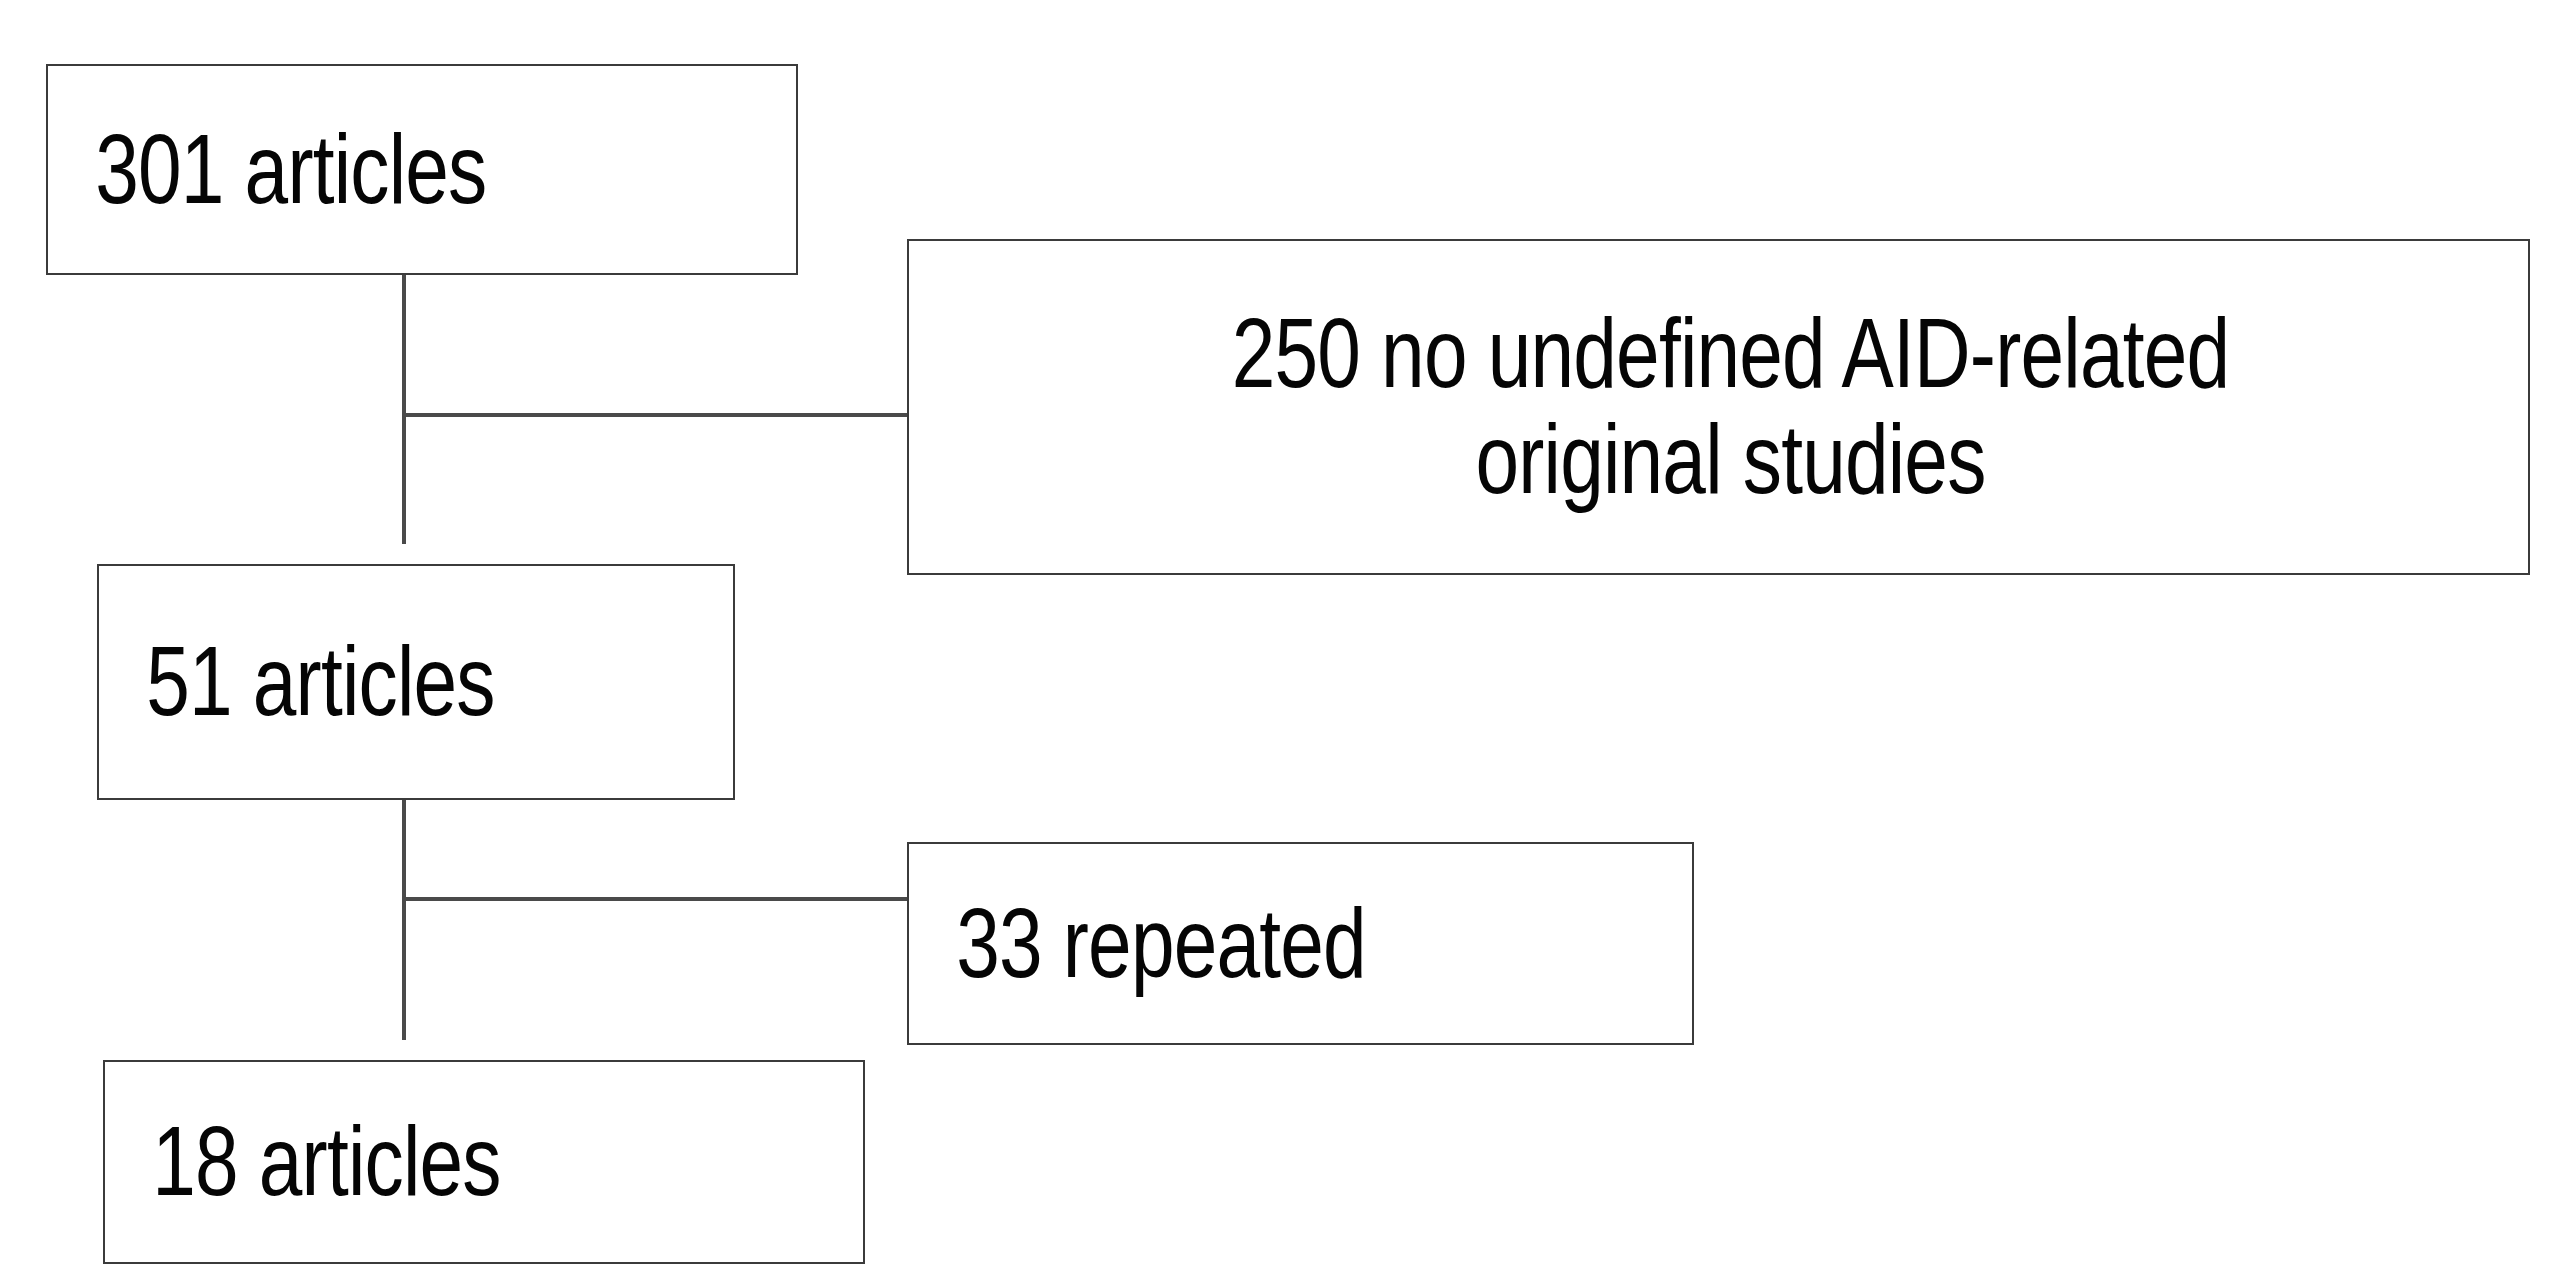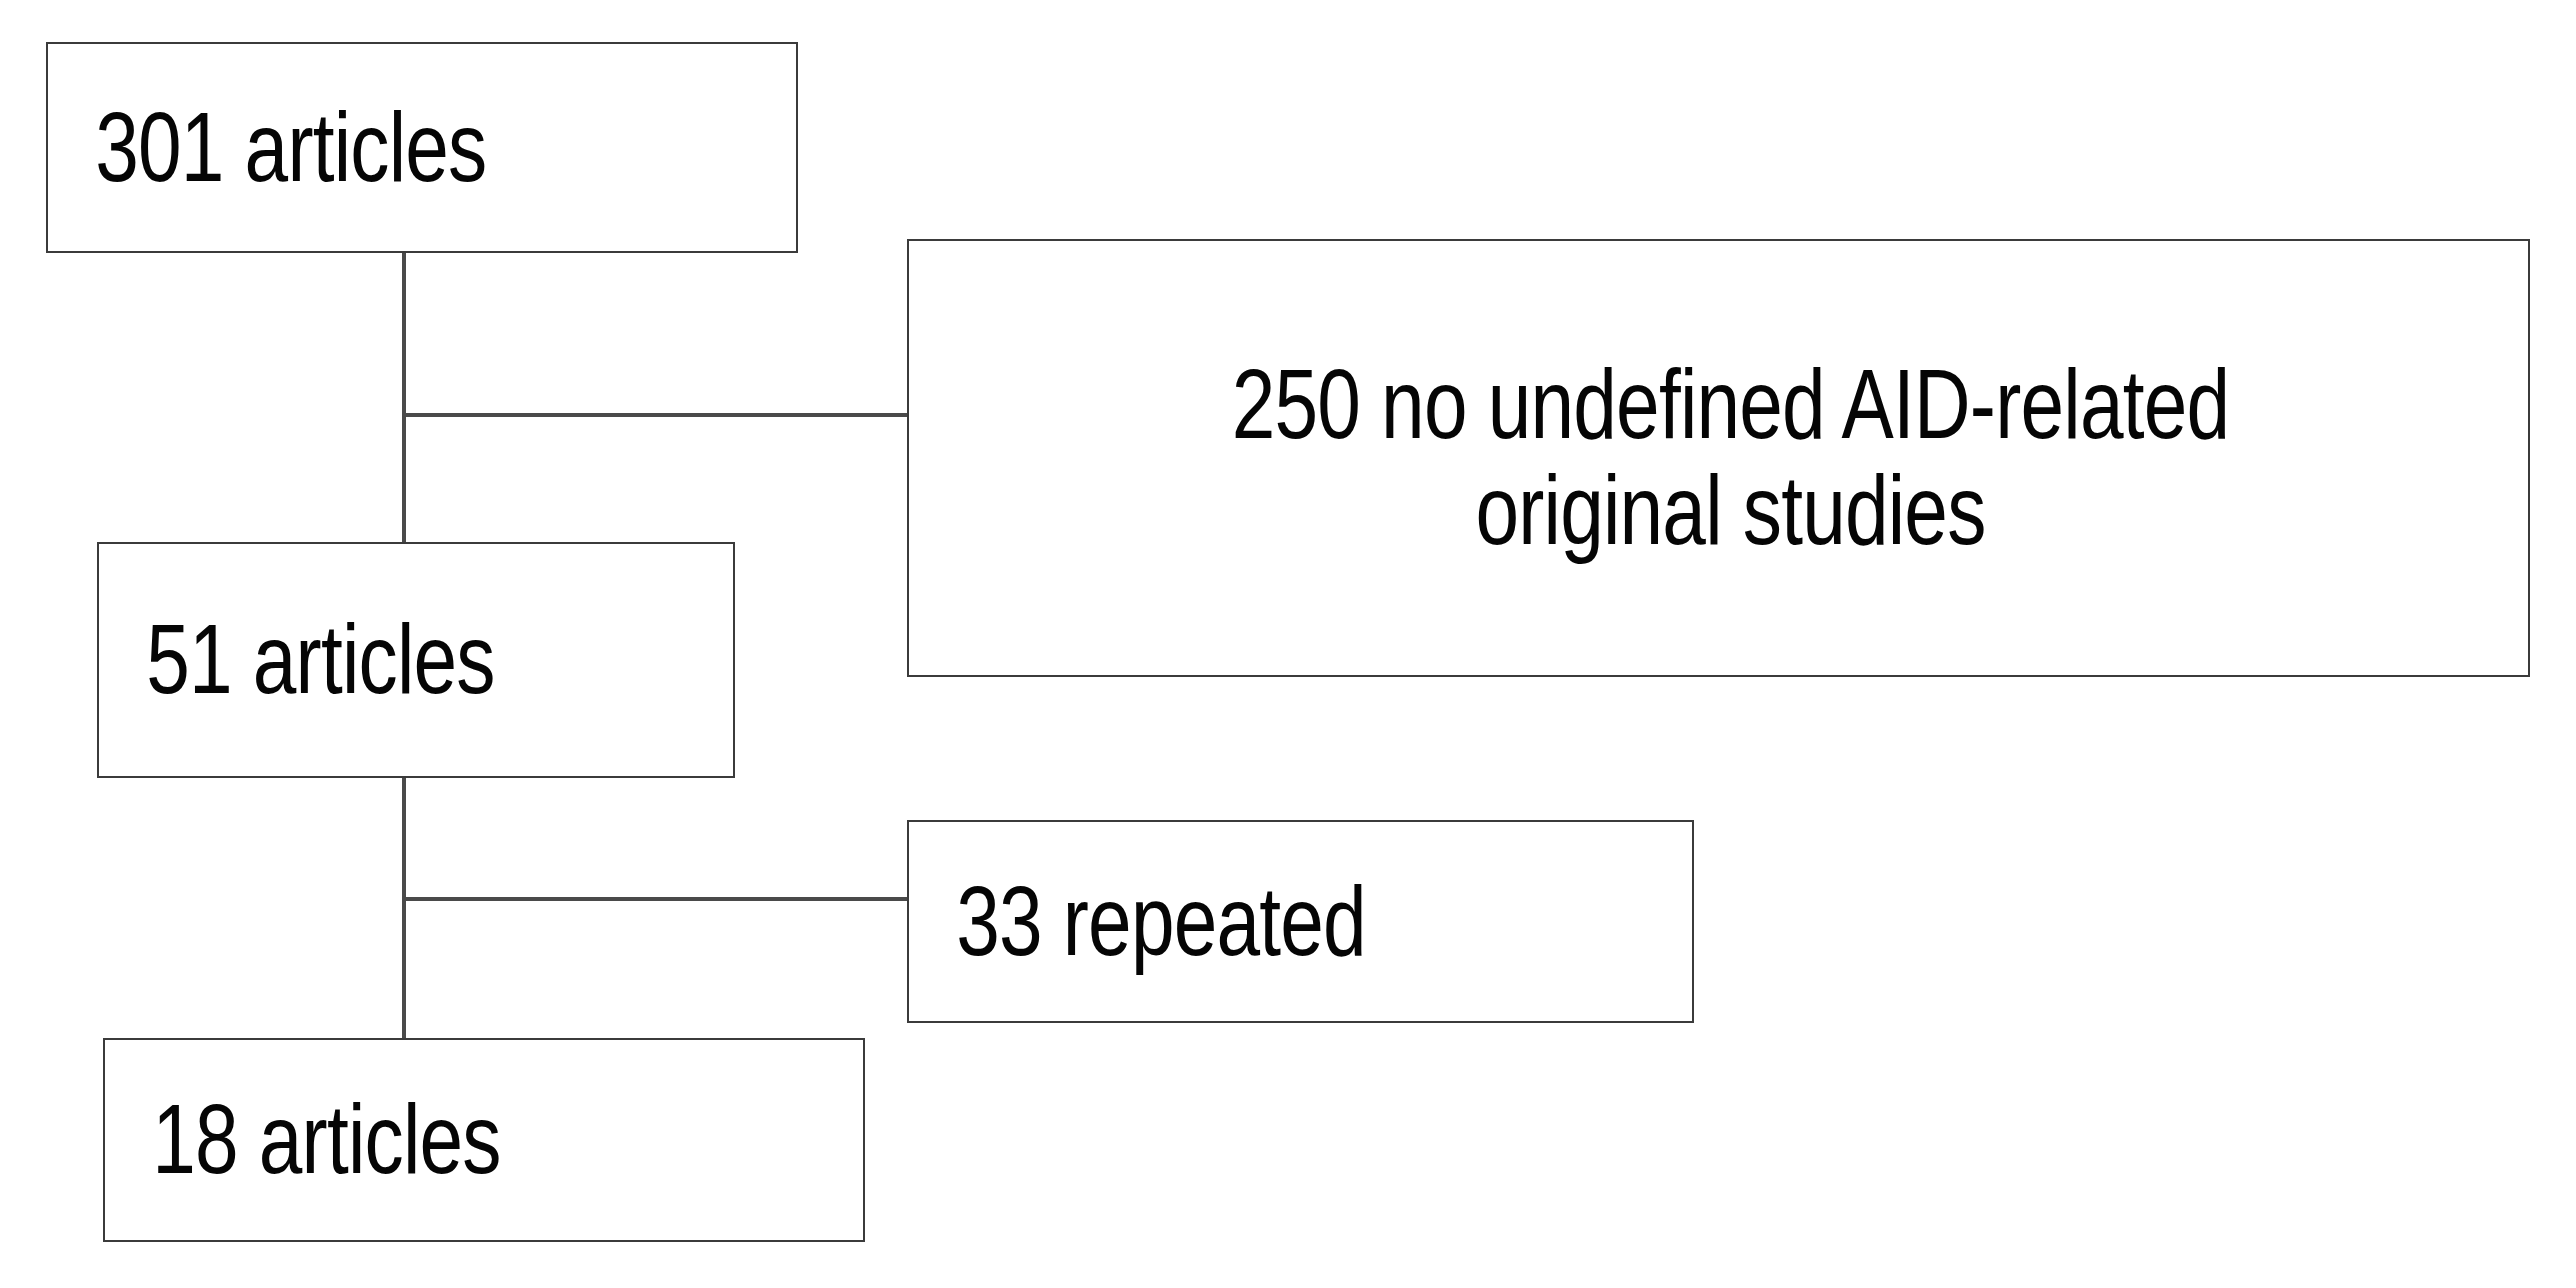--- a/index.html
+++ b/index.html
@@ -41,29 +41,30 @@
     justify-content: center;
     text-align: center;
   }
   .node.center-text .node-label {
     transform: scaleX(0.80);
     transform-origin: center center;
     text-align: center;
   }
   .node.left-text {
     justify-content: flex-end;
+    margin-top: 22px;
   }
   .node.left-text .node-label {
     text-align: left;
     padding-left: 59px;
   }
 
   
   #node-301 { left: 46px;  top: 42px;   width: 752px;  height: 211px; }
-  #node-250 { left: 907px; top: 239px;  width: 1623px; height: 438px; padding-left: 24px; }
+  #node-250 { left: 907px; top: 239px;  width: 1623px; height: 336px; padding-left: 24px; }
   #node-51  { left: 97px;  top: 542px;  width: 638px;  height: 236px; }
   #node-33  { left: 907px; top: 820px;  width: 787px;  height: 203px; }
   #node-18  { left: 103px; top: 1038px; width: 762px;  height: 204px; }
 
   
   .conn {
     position: absolute;
     background: #4a4a4a;
   }
   .conn-v {

